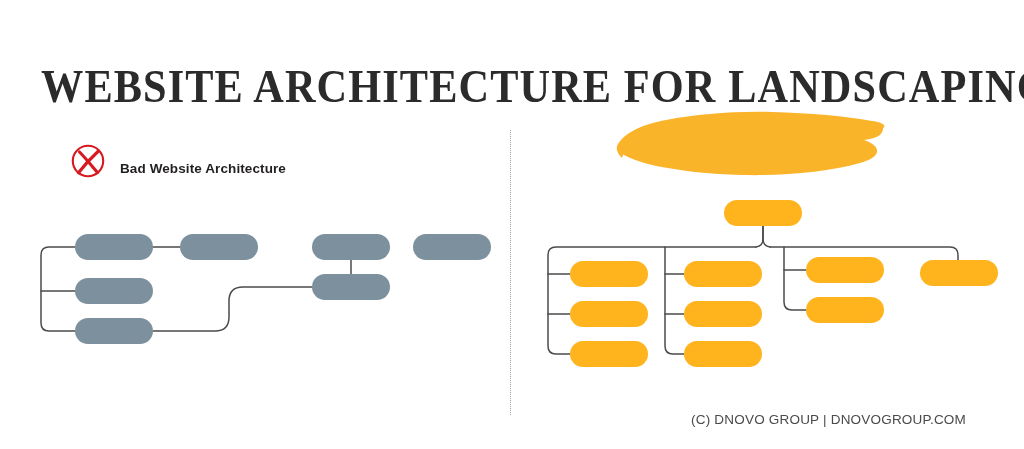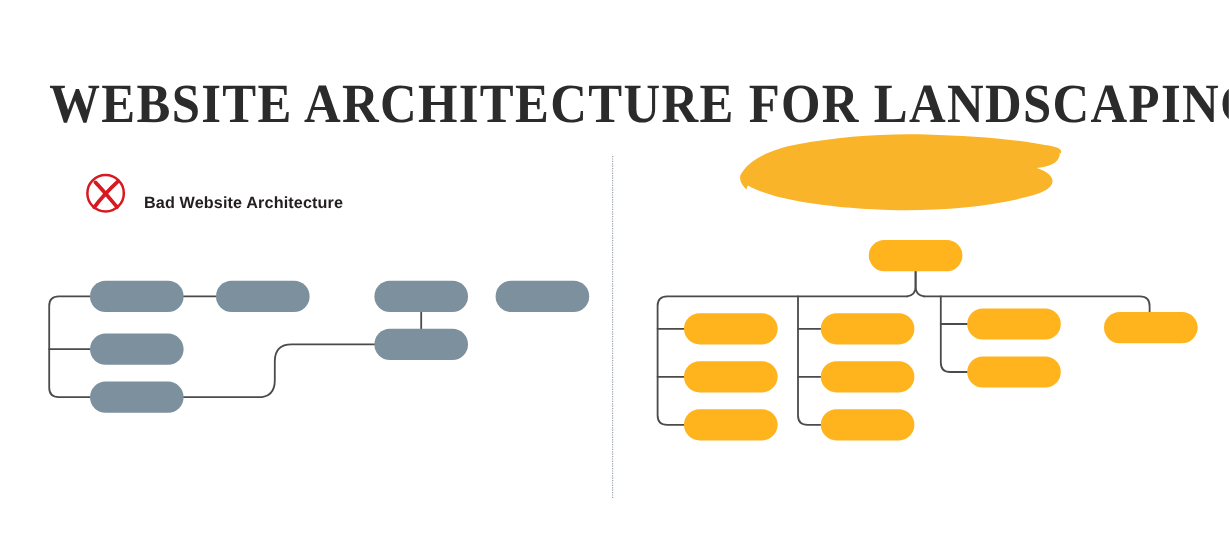--- a/index.html
+++ b/index.html
@@ -151,14 +151,15 @@
         <rect x="684" y="341" width="78" height="26" rx="13" fill="#FFB31C"></rect>
 
         <rect x="806" y="257" width="78" height="26" rx="13" fill="#FFB31C"></rect>
         <rect x="806" y="297" width="78" height="26" rx="13" fill="#FFB31C"></rect>
 
         <rect x="920" y="260" width="78" height="26" rx="13" fill="#FFB31C"></rect>
       </g>
     </svg>
   </div>
 
+  <div class="footer">(C) DNOVO GROUP | DNOVOGROUP.COM</div>
 
 </div>
 
 </body></html>

